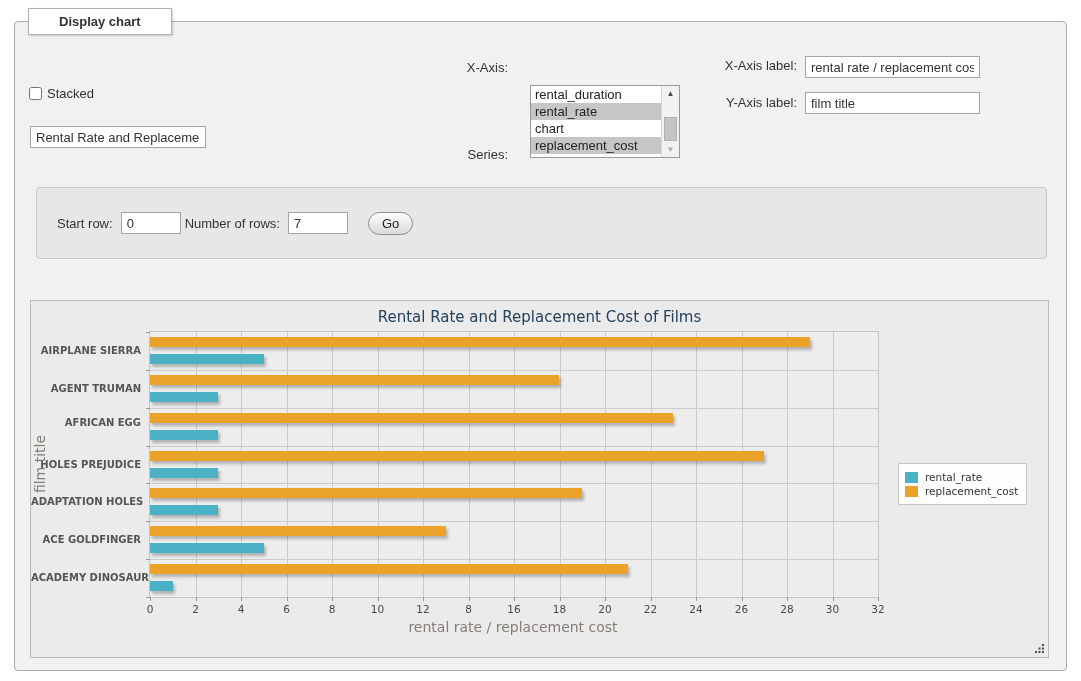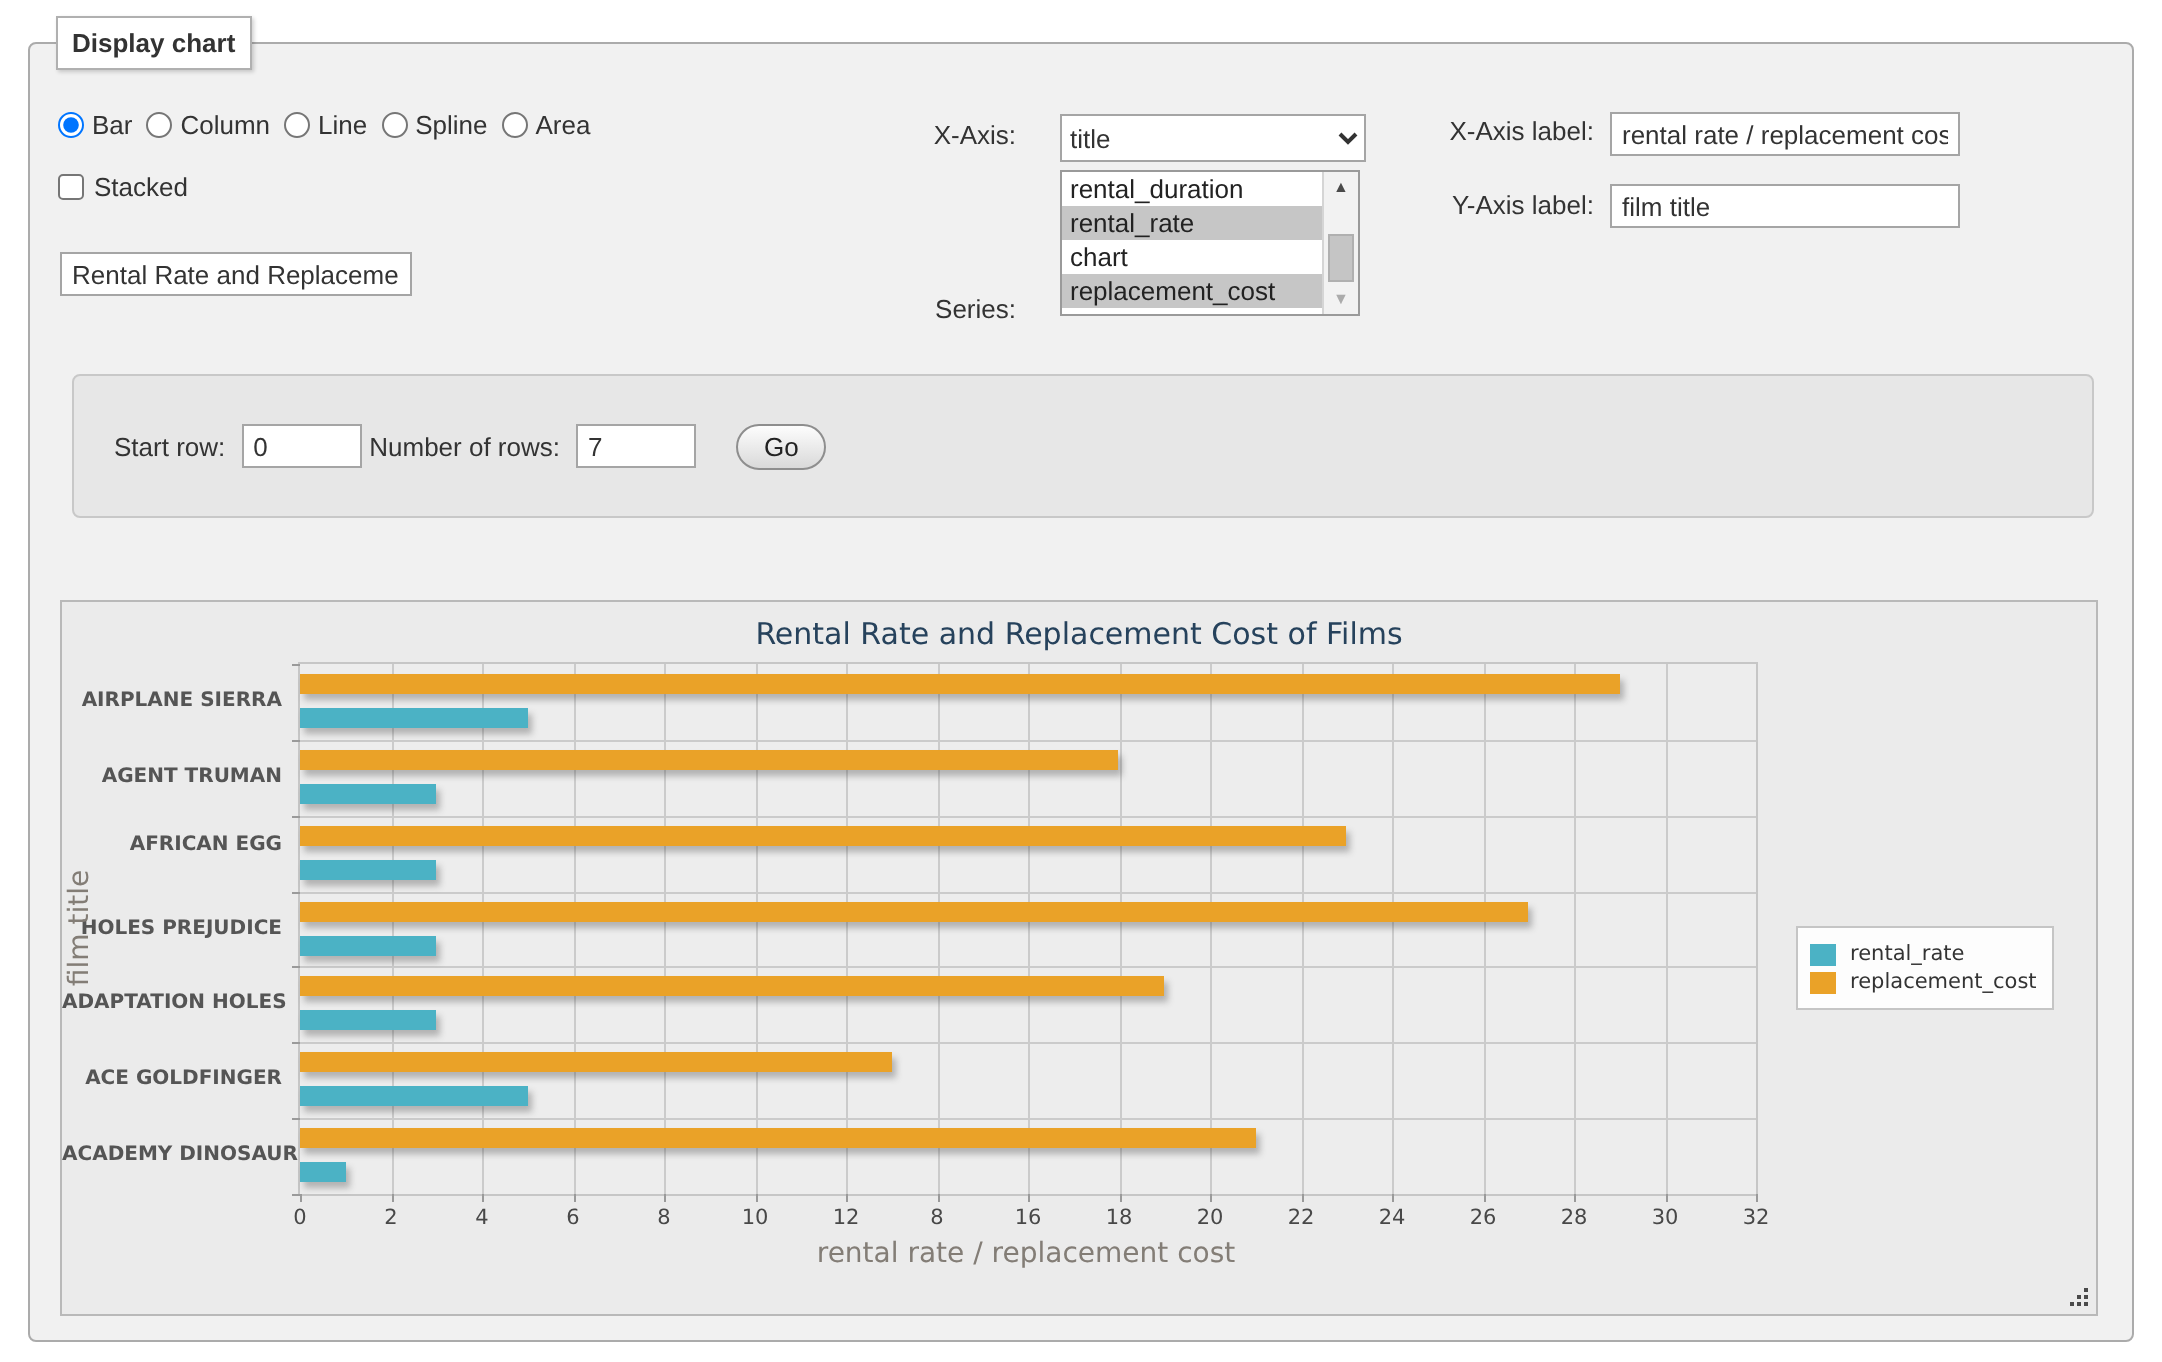--- a/index.html
+++ b/index.html
@@ -1,21 +1,21 @@
 <!DOCTYPE html>
 <html><head>
 <meta charset="utf-8">
 <style>
   html,body{margin:0;padding:0;background:#fff;font-family:"Liberation Sans",sans-serif;}
   .page{position:relative;width:1081px;height:681px;background:#fff;overflow:hidden;}
 
   .fieldset{position:absolute;left:14px;top:21px;width:1051px;height:648px;
     background:#f1f1f1;border:1px solid #ababab;border-radius:4px;}
   .legend{position:absolute;left:13px;top:-14px;background:#fff;border:1px solid #b0b0b0;
-    padding:5px 7px;font-size:13px;font-weight:bold;color:#333;box-shadow:1px 1px 2px rgba(0,0,0,.18);}
+    padding:5px 30px;font-size:13px;font-weight:bold;color:#333;box-shadow:1px 1px 2px rgba(0,0,0,.18);}
 
   .abs{position:absolute;}
   .lbl{font-size:13px;color:#333;text-align:center;}
   .rlabel{position:absolute;width:110px;text-align:right;font-size:13px;color:#333;}
 
   .radio-row{position:absolute;left:14px;top:33px;display:flex;align-items:center;}
   .radio-row label{display:flex;align-items:center;margin-right:7px;font-size:13px;color:#333;}
   .radio-row input{margin:0 4px 0 0;}
   .stacked-row{position:absolute;left:14px;top:64px;display:flex;align-items:center;font-size:13px;color:#333;}
   .stacked-row input{margin:0 5px 0 0;}
@@ -69,54 +69,29 @@
   .legend-label{font-size:10.5px;color:#333;white-space:nowrap;}
   .resize-grip{position:absolute;right:3px;bottom:3px;width:10px;height:10px;cursor:se-resize;}
 </style>
 </head>
 <body>
 
 <div class="page">
   <div class="fieldset">
     <div class="legend">Display chart</div>
 
-    <div class="radio-row" id="radio-row">
-        <label>
-          <input type="radio" name="charttype" checked="" style="">
-          <span>Bar</span>
-        </label>
-        <label>
-          <input type="radio" name="charttype" style="">
-          <span>Column</span>
-        </label>
-        <label>
-          <input type="radio" name="charttype" style="">
-          <span>Line</span>
-        </label>
-        <label>
-          <input type="radio" name="charttype" style="">
-          <span>Spline</span>
-        </label>
-        <label>
-          <input type="radio" name="charttype" style="">
-          <span>Area</span>
-        </label>
-      </div>
 
     <label class="stacked-row">
       <input type="checkbox" id="stacked-cb" style="">
       <span>Stacked</span>
     </label>
 
     <input type="text" class="abs" style="left: 15px; top: 104px; width: 176px;" value="Rental Rate and Replacement Cost of Films">
 
     <div class="rlabel" style="left:383px;top:38px;">X-Axis:</div>
-    <select class="abs" style="left:515px;top:35px;width:153px;">
-      <option>title</option>
-    </select>
 
     <div class="rlabel" style="left:383px;top:125px;">Series:</div>
     <div class="series-list">
       <div class="items" id="series-items">
           <div class="series-item">rental_duration</div>
           <div class="series-item sel">rental_rate</div>
           <div class="series-item">chart</div>
           <div class="series-item sel">replacement_cost</div>
         </div>
       <div class="sb">

